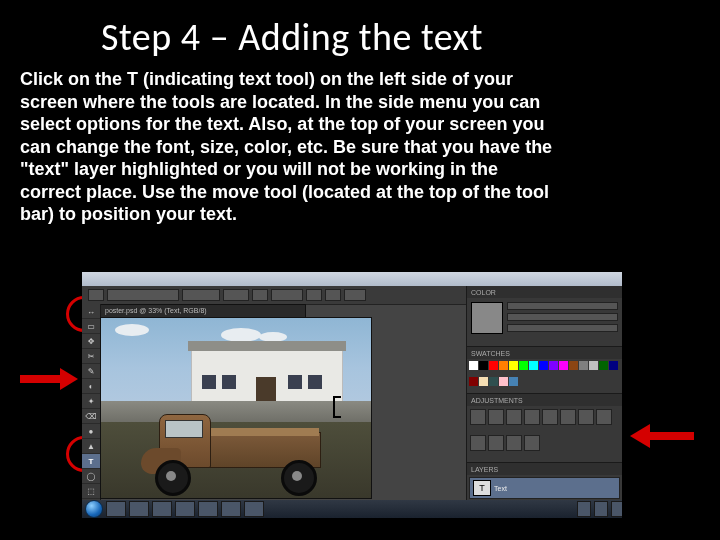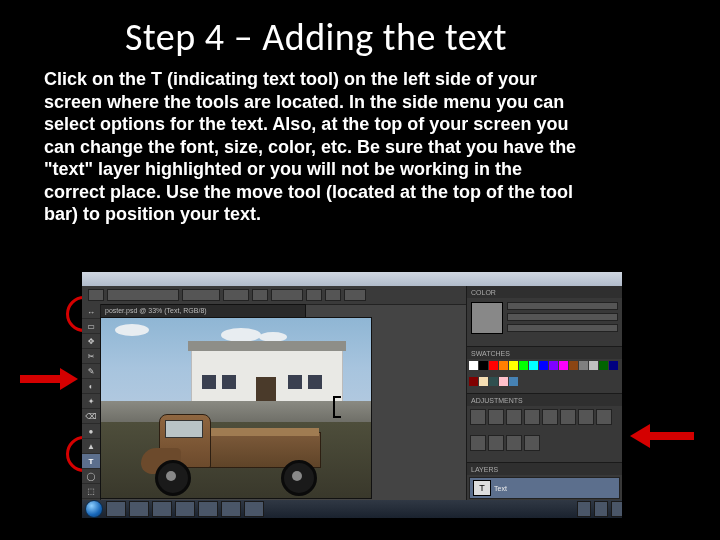--- a/index.html
+++ b/index.html
@@ -9,21 +9,20 @@
     height: 540px;
     background: #000;
     color: #fff;
     font-family: "Trebuchet MS", "Comic Sans MS", Arial, sans-serif;
     overflow: hidden;
   }
   .slide {
     width: 584px;
     height: 540px;
     position: relative;
-    padding-left: 24px;
   }
   .title {
     text-align: center;
     font-size: 38px;
     font-weight: 400;
     margin: 0;
     padding-top: 14px;
     font-family: Calibri, "Trebuchet MS", sans-serif;
     letter-spacing: 0.5px;
   }

